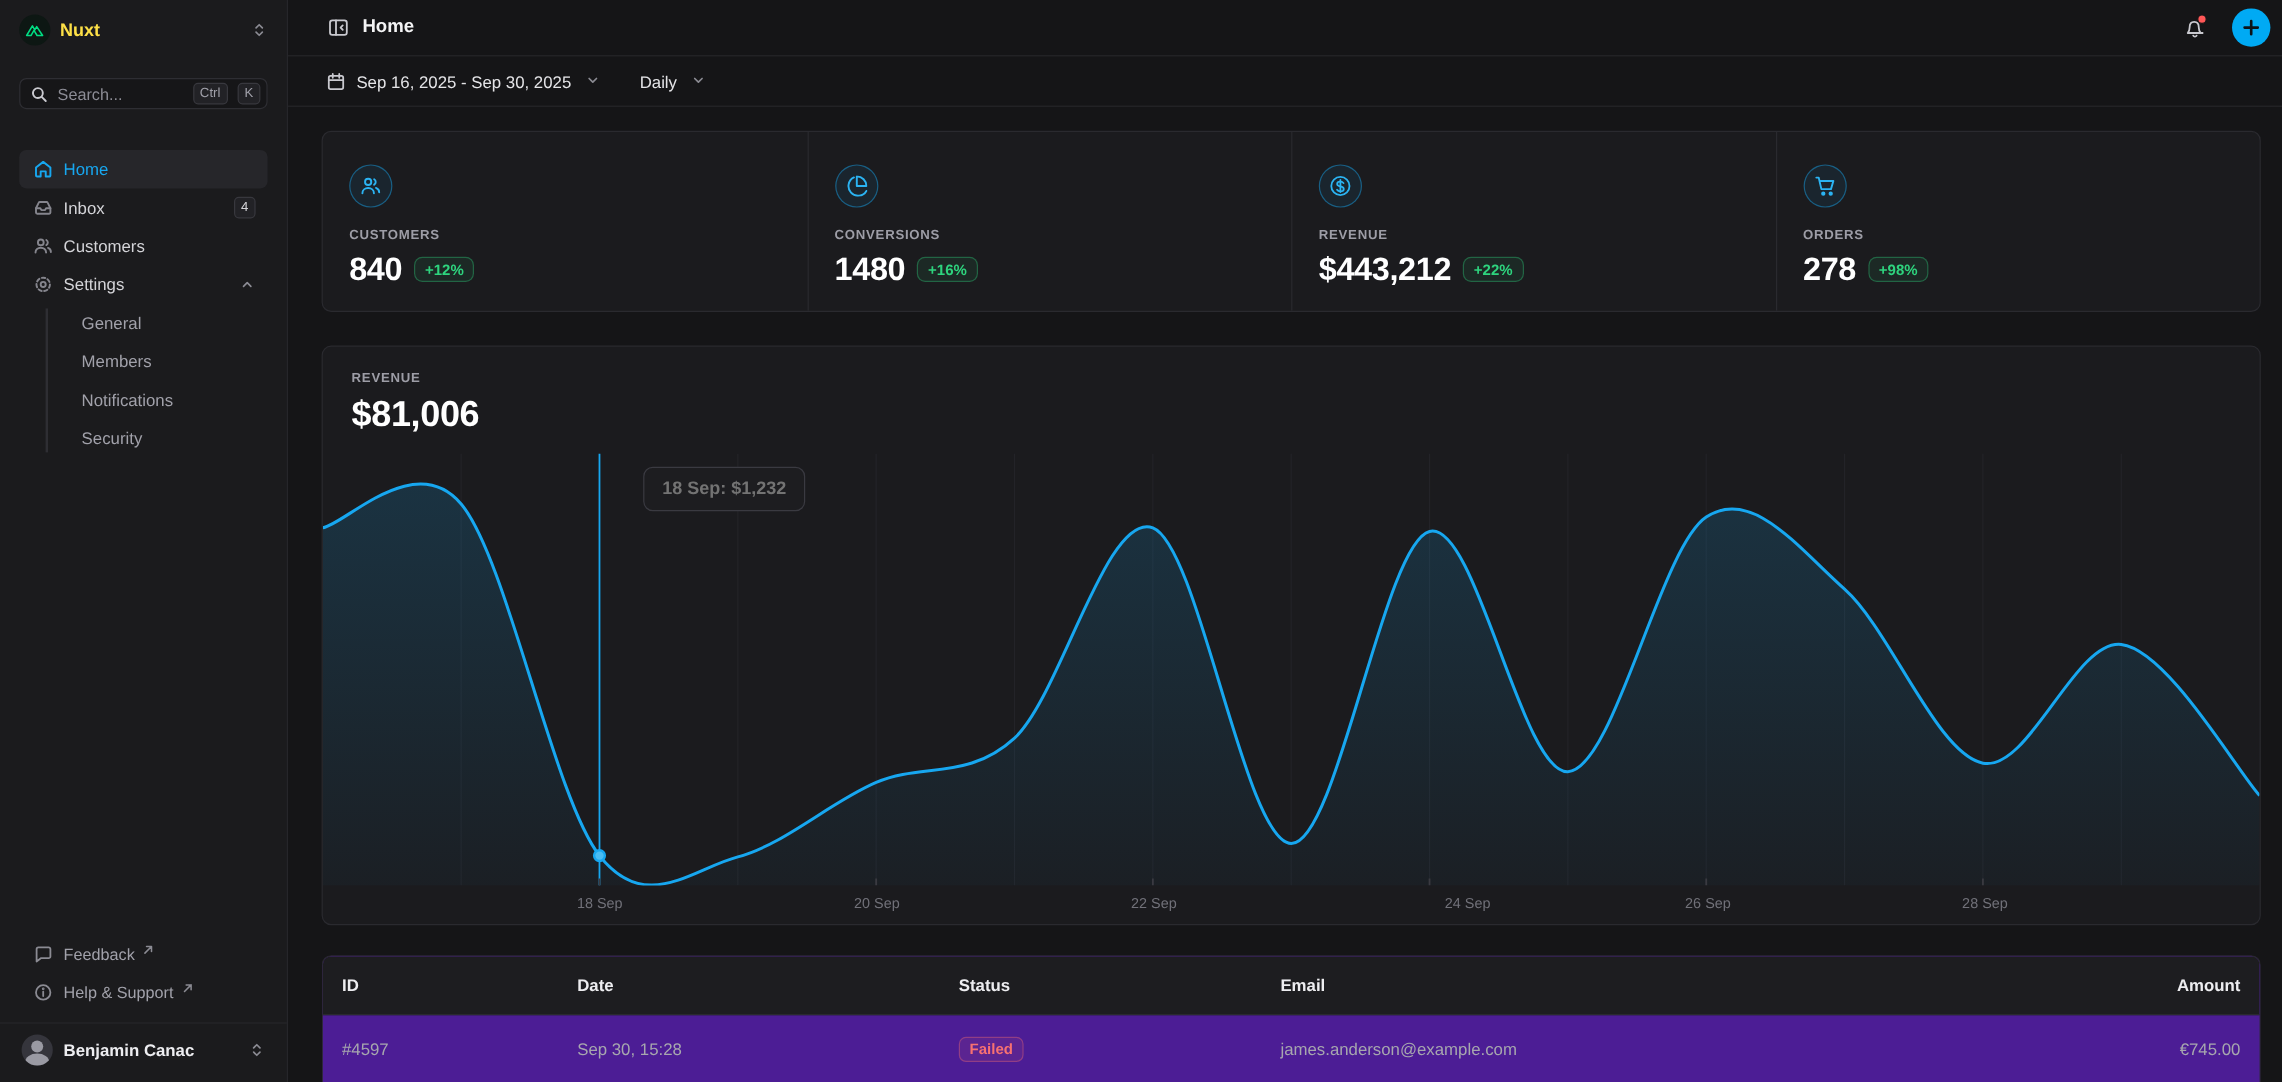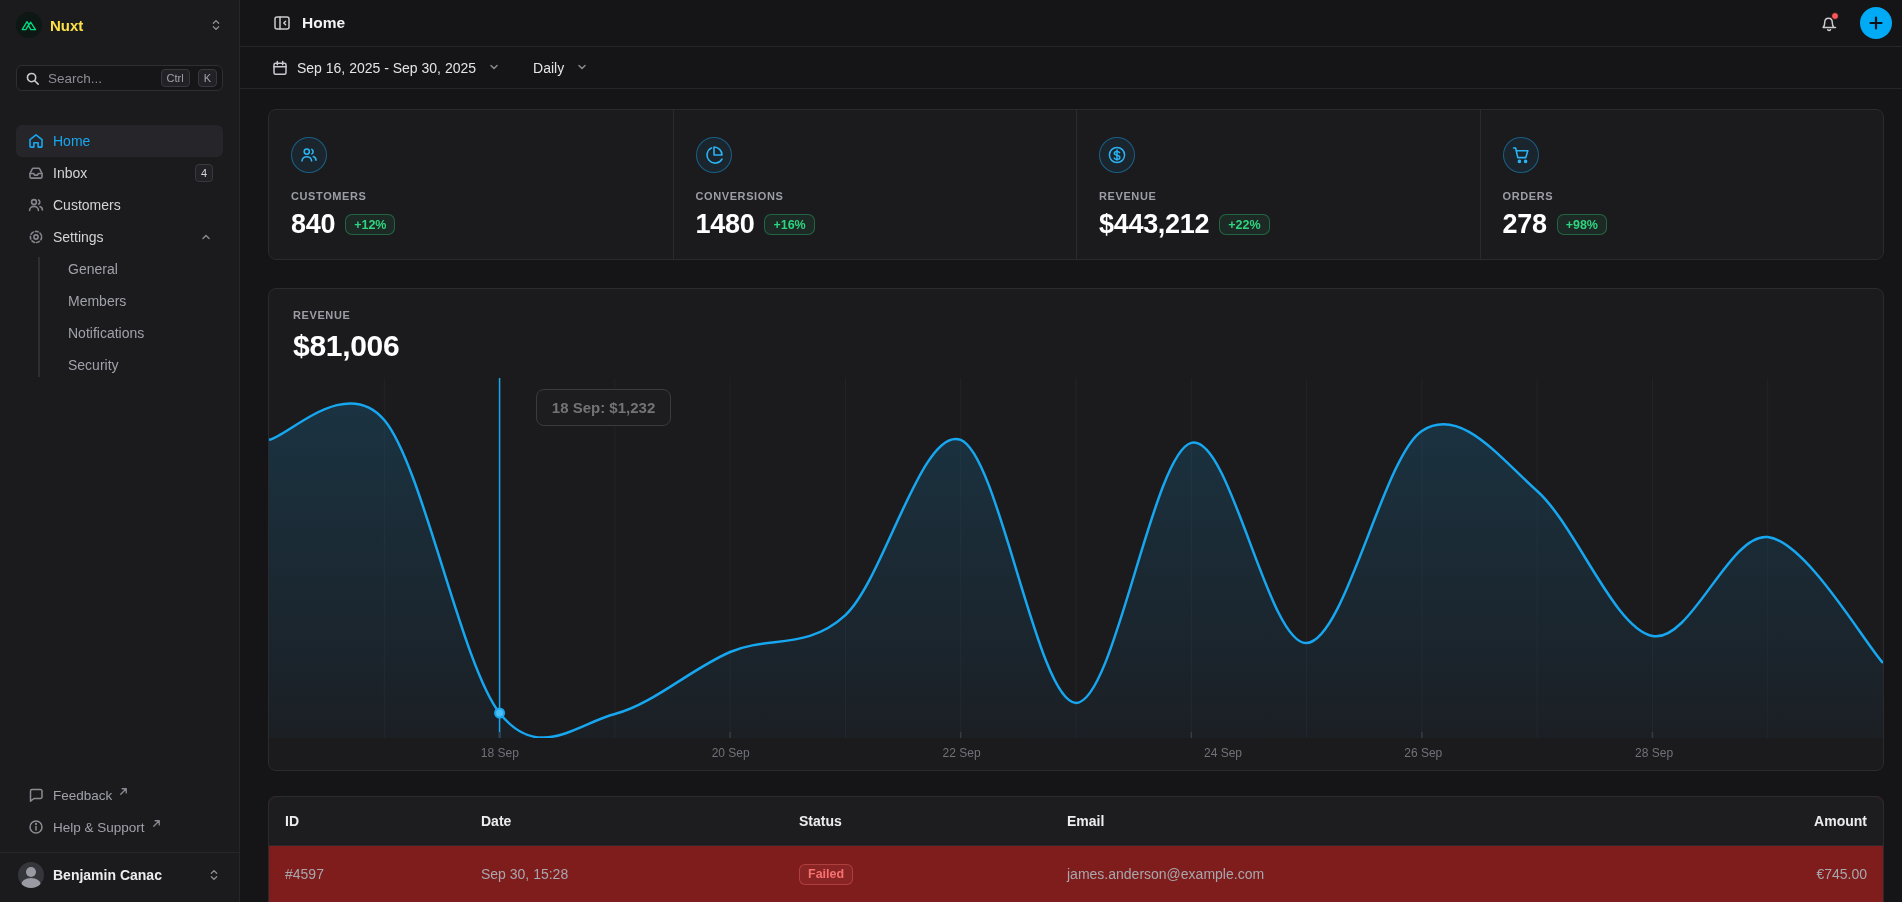--- a/index.html
+++ b/index.html
@@ -99,21 +99,21 @@
   .rev-value { margin-top:8px; font-size:30px; font-weight:700; color:#fff; letter-spacing:-0.3px; }
   .chart-wrap { position:relative; margin-top:15px; height:360px; cursor:crosshair; }
   .tooltip {
     position:absolute; padding:9px 15px; background:#1d1d20; border:1px solid #3a3a41;
     border-radius:8px; font-size:15px; font-weight:600; color:#737373; white-space:nowrap; pointer-events:none;
   }
   .axis-strip { position:relative; height:32px; }
   .axis-label { position:absolute; top:8px; transform:translateX(-50%); font-size:12px; color:#717179; }
 
   .table-card {
-    margin-top:25px; background:#7f1d1d; border:1px solid #2a2a2f; border-bottom:none;
+    margin-top:25px; background:#4c1d95; border:1px solid #2a2a2f; border-bottom:none;
     border-radius:8px 8px 0 0; overflow:hidden;
   }
   .tr { display:grid; grid-template-columns:196px 318px 268px 1fr 110px; align-items:center; padding:0 16px; }
   .thead { height:49px; background:#1d1d20; border-bottom:1px solid #2a2a2f; }
   .th { font-size:14px; font-weight:700; color:#ededf0; }
   .th.right, .td.right { text-align:right; }
   .tbody-row { height:56px; cursor:pointer; }
   .td { font-size:14px; color:#a7a7ae; }
   .status-badge {
     display:inline-block; font-size:12.5px; font-weight:600; color:#f77171;

